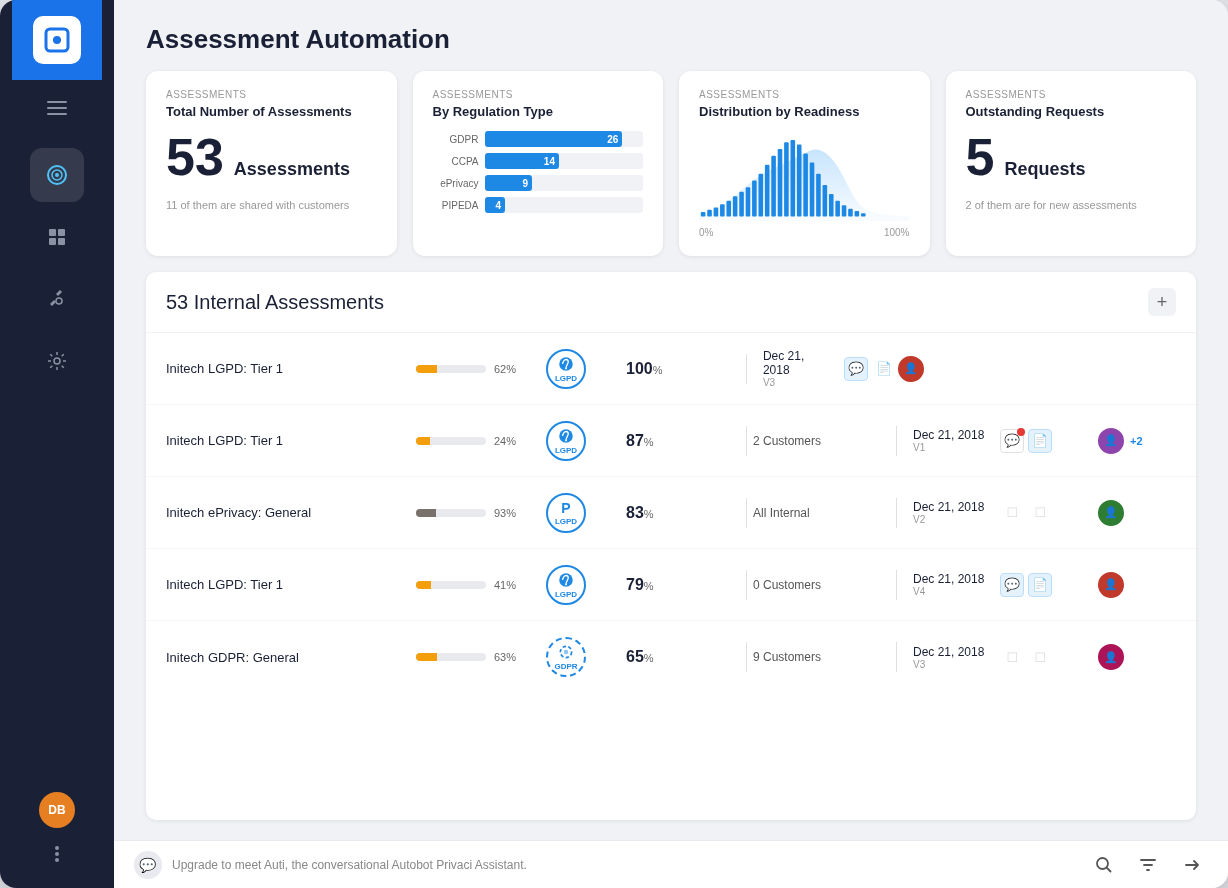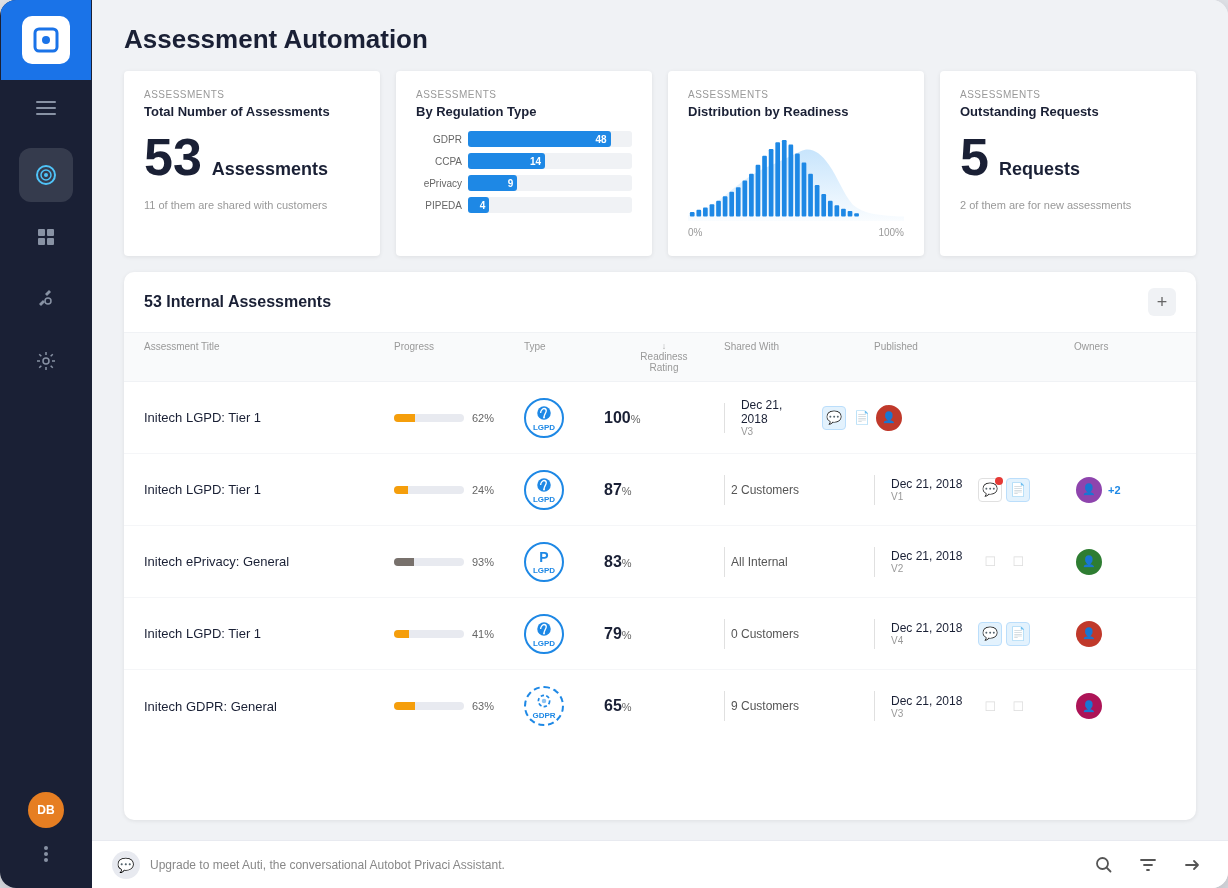--- a/index.html
+++ b/index.html
@@ -10,21 +10,21 @@
       height: 888px;
       background: #f0f2f5;
       border-radius: 16px;
       display: flex;
       overflow: hidden;
       box-shadow: 0 10px 40px rgba(0,0,0,0.3);
     }
 
     
     .sidebar {
-      width: 92px;
+      width: 114px;
       background: #1a2035;
       display: flex;
       flex-direction: column;
       align-items: center;
       padding: 0;
       flex-shrink: 0;
     }
     .sidebar-logo {
       width: 90px;
       height: 80px;
@@ -128,21 +128,21 @@
     }
 
     
     .stats-row {
       display: flex;
       gap: 16px;
       padding: 0 32px 16px;
     }
     .stat-card {
       background: white;
-      border-radius: 4px;
+      border-radius: 12px;
       padding: 18px 20px;
       flex: 1;
       box-shadow: 0 1px 4px rgba(0,0,0,0.08);
     }
     .stat-card-label {
       font-size: 10px;
       color: #999;
       text-transform: uppercase;
       letter-spacing: 0.5px;
       margin-bottom: 4px;
@@ -235,22 +235,22 @@
       flex-direction: column;
     }
     .table-header {
       display: flex;
       justify-content: space-between;
       align-items: center;
       padding: 16px 20px;
       border-bottom: 1px solid #f0f2f5;
     }
     .table-title {
-      font-size: 16px;
-      font-weight: 700;
+      font-size: 20px;
+      font-weight: 400;
       color: #1a2035;
     }
     .add-btn {
       width: 28px;
       height: 28px;
       background: #f0f2f5;
       border: none;
       border-radius: 6px;
       cursor: pointer;
       display: flex;
@@ -512,21 +512,21 @@
       </div>
 
       <div class="stat-card bar-chart-card">
         <div class="stat-card-label">Assessments</div>
         <div class="stat-card-title">By Regulation Type</div>
         <div>
           <div class="bar-row">
             <div class="bar-label">GDPR</div>
             <div class="bar-track">
               <div class="bar-fill" style="width:87%">
-                <span class="bar-val">48</span>
+                <span class="bar-val">26</span>
               </div>
             </div>
           </div>
           <div class="bar-row">
             <div class="bar-label">CCPA</div>
             <div class="bar-track">
               <div class="bar-fill" style="width:47%">
                 <span class="bar-val">14</span>
               </div>
             </div>
@@ -605,34 +605,20 @@
         </div>
         <div class="stat-sub">2 of them are for new assessments</div>
       </div>
     </div>
 
     <div class="table-section">
       <div class="table-header">
         <div class="table-title">53 Internal Assessments</div>
         <button class="add-btn">+</button>
       </div>
-      <div class="table-cols">
-        <div class="col-header">Assessment Title</div>
-        <div class="col-header">Progress</div>
-        <div class="col-header">Type</div>
-        <div class="col-header readiness">
-          <span style="font-size:9px;color:#aaa;">↓</span>
-          <span>Readiness</span>
-          <span>Rating</span>
-        </div>
-        <div class="col-header">Shared With</div>
-        <div class="col-header">Published</div>
-        <div class="col-header">Owners</div>
-
-      </div>
       <div class="table-body">
 
         <div class="table-row">
           <div class="row-title">Initech LGPD: Tier 1</div>
           <div class="progress-cell">
             <div class="progress-bar">
               <div class="seg" style="width:30%;background:#f59e0b;"></div>
 
             </div>
             <span class="progress-pct">62%</span>

